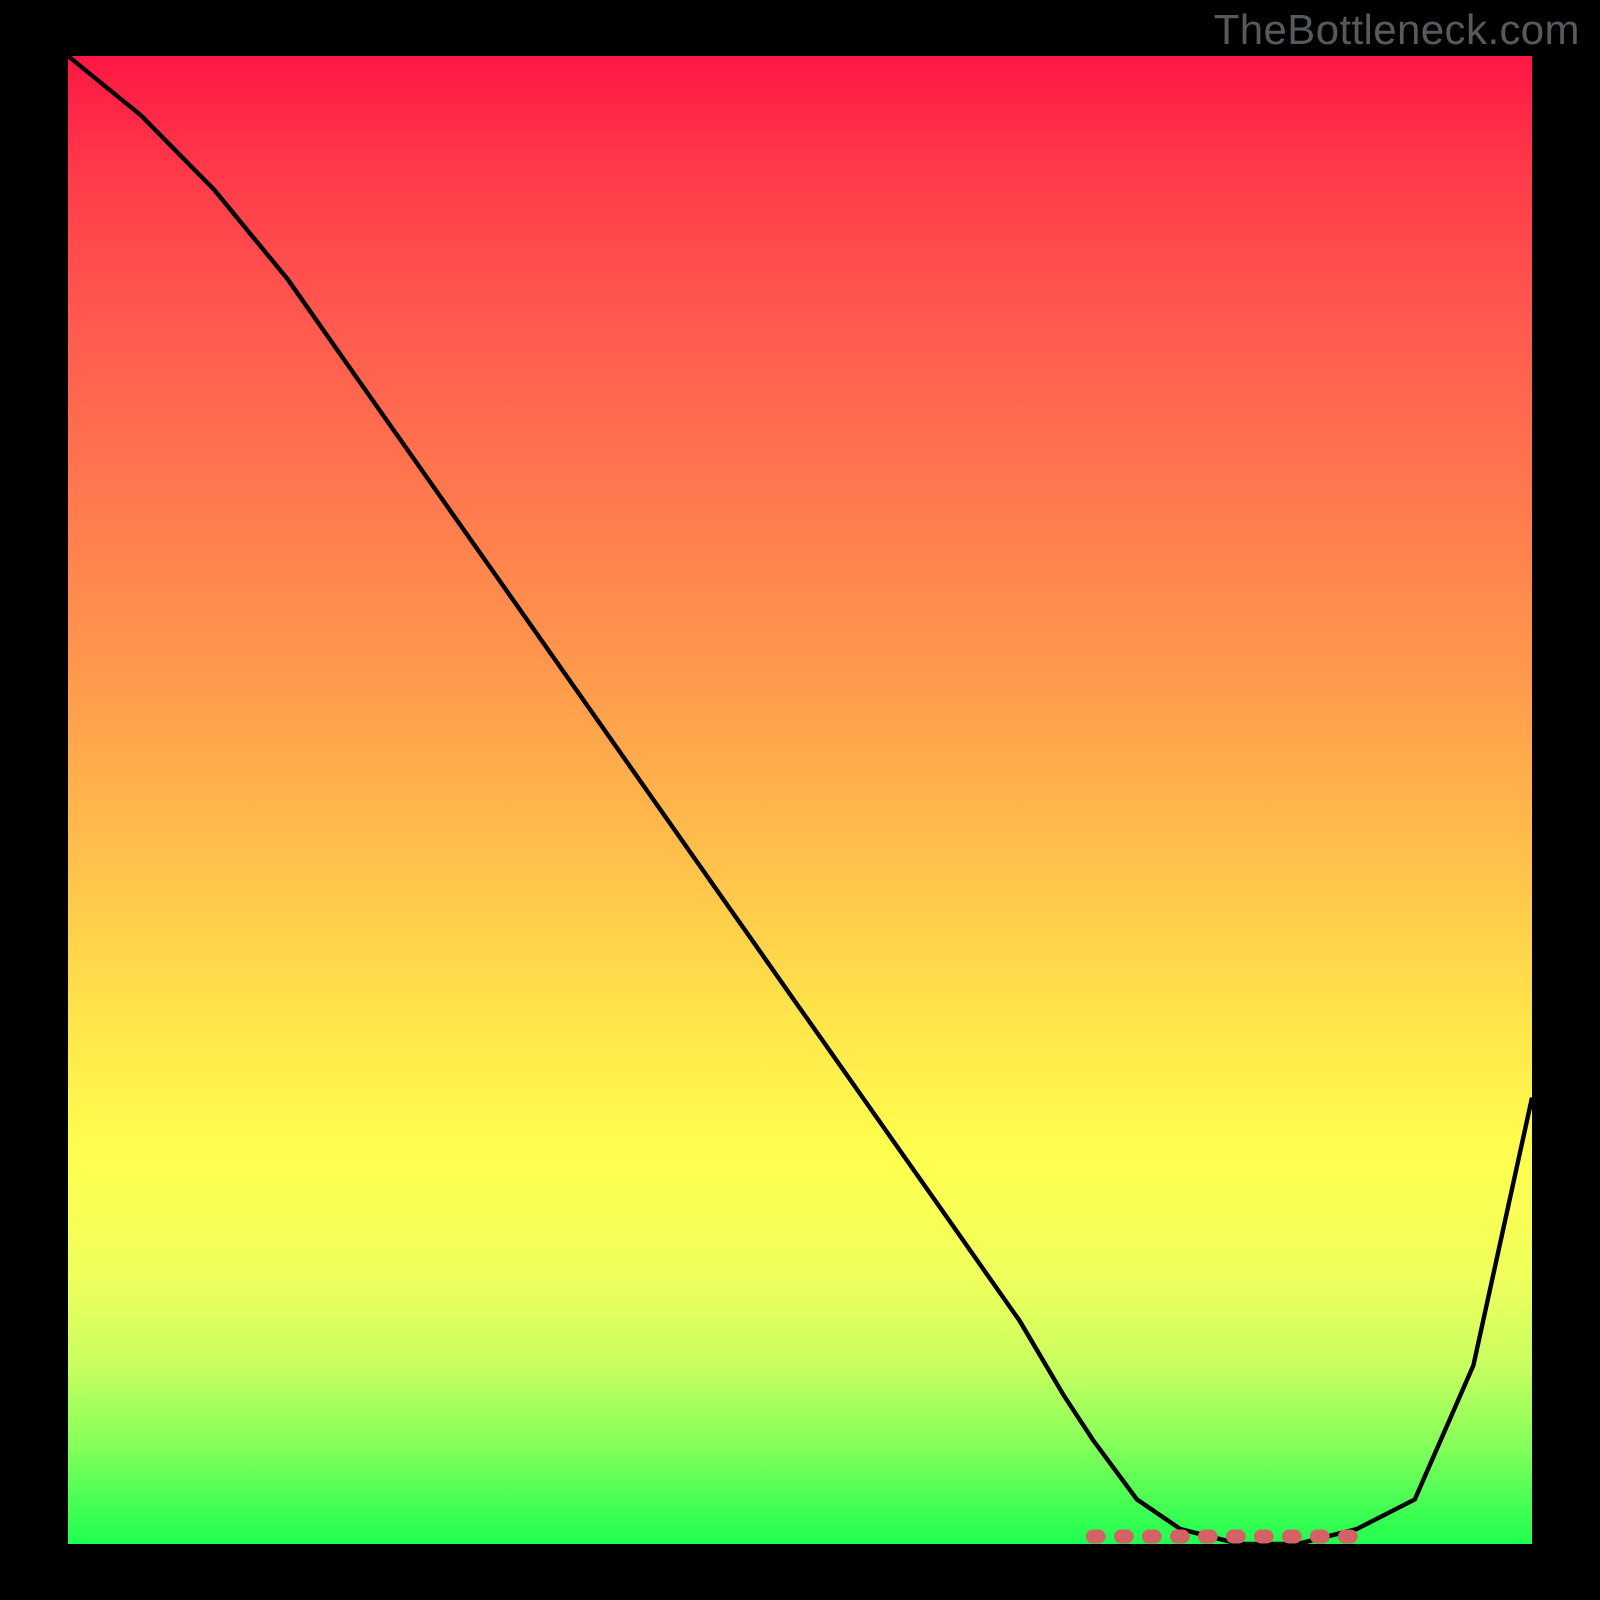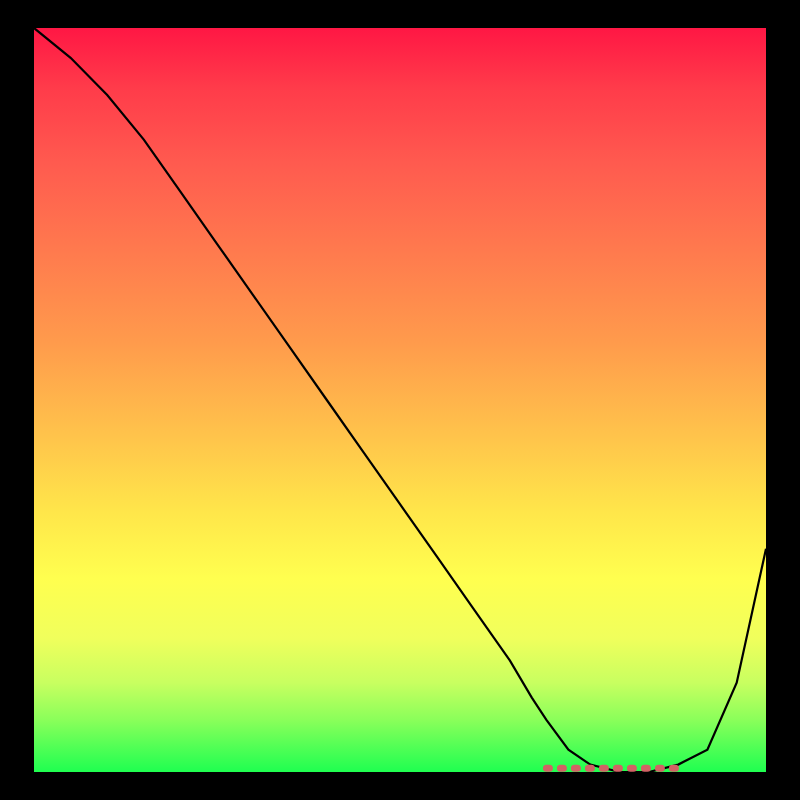--- a/index.html
+++ b/index.html
@@ -61,20 +61,21 @@
     height: 744px;
     z-index: 2;
     pointer-events: none;
   }
 </style>
 </head>
 <body>
 
 <div class="wrap">
 
+  <div class="watermark">TheBottleneck.com</div>
 
   <div class="plot"></div>
 
   <svg class="overlay" viewBox="0 0 732 744" preserveAspectRatio="none">
     <path fill="none" stroke="#000" stroke-width="2.2" d="M0.0 0.0 L36.6 29.8 L73.2 67.0 L109.8 111.6 L146.4 163.7 L183.0 215.8 L219.6 267.8 L256.2 319.9 L292.8 372.0 L329.4 424.1 L366.0 476.2 L402.6 528.2 L439.2 580.3 L475.8 632.4 L497.8 669.6 L512.4 691.9 L534.4 721.7 L556.3 736.6 L585.6 744.0 L614.9 744.0 L644.2 736.6 L673.4 721.7 L702.7 654.7 L732.0 520.8"></path>
     <path fill="none" stroke="#d26264" stroke-width="7" stroke-linecap="round" stroke-dasharray="3 11" d="M512.4 740.3 L644.2 740.3"></path>
   </svg>
 
 </div>
 

